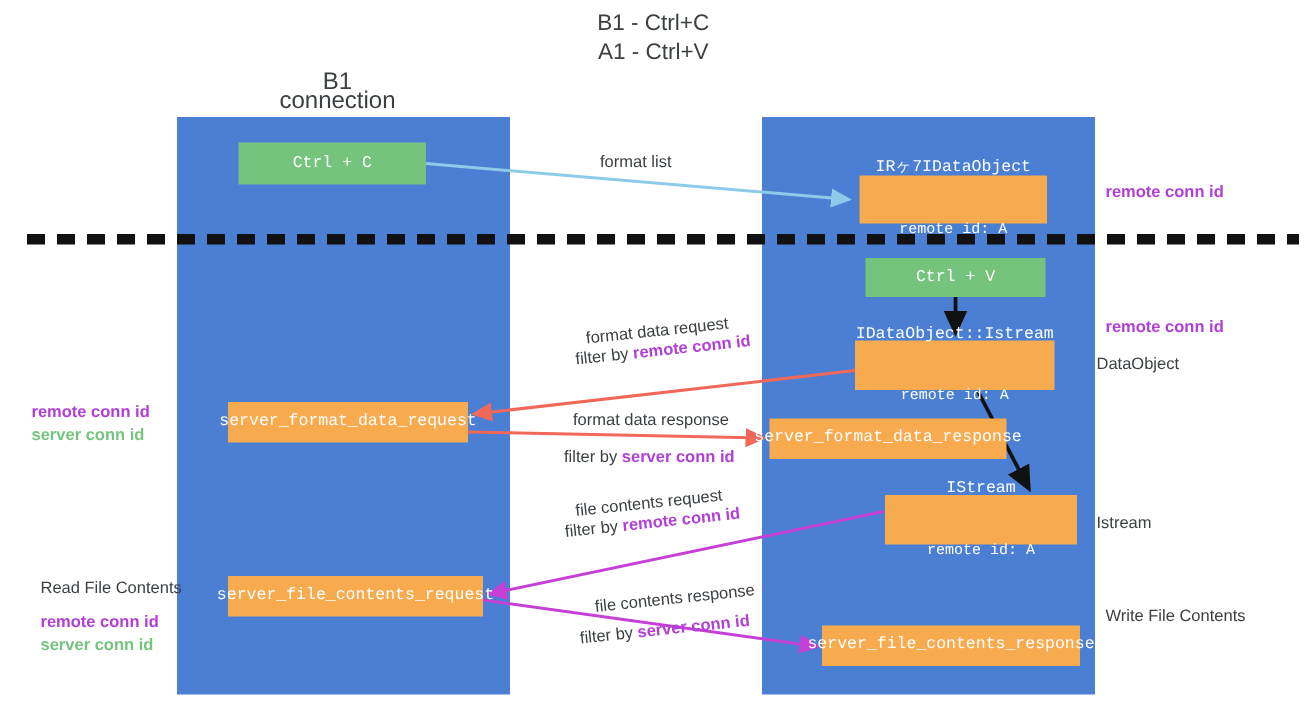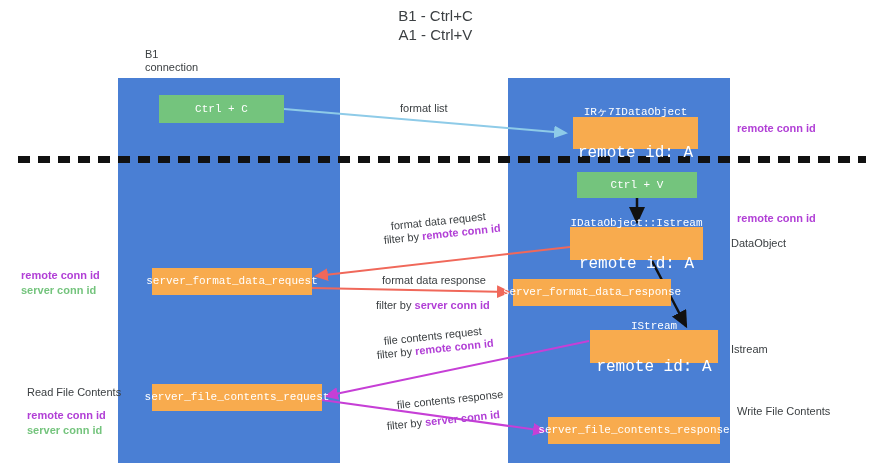--- a/index.html
+++ b/index.html
@@ -13,22 +13,22 @@
   #stage{position:absolute;left:0;top:0;width:871px;height:379px;}
 
   
   .title{
     position:absolute;left:0;top:6px;width:871px;
     text-align:center;color:#3c4043;font-size:15px;line-height:19px;
   }
 
   
   .colhead{
-    position:absolute;color:#3c4043;
-    font-size:11px;line-height:13px;width:160px;
+    position:absolute;text-align:center;color:#3c4043;
+    font-size:16px;line-height:13px;width:160px;
   }
   #head-b1{left:145px;top:48px;}
   #head-a1{left:545px;top:48px;}
 
   
   .lane{position:absolute;background:#4a7fd4;}
   #lane-b1{left:118px;top:78px;width:222px;height:385px;}
   #lane-a1{left:508px;top:78px;width:222px;height:385px;}
 
   
@@ -40,21 +40,21 @@
   
   .node{
     position:absolute;display:flex;flex-direction:column;
     align-items:center;justify-content:center;
     color:#ffffff;font-size:11px;line-height:13px;text-align:center;
     box-sizing:border-box;
     font-family:Liberation Mono, monospace;
   }
   .node.green{background:#74c47d;}
   .node.orange{background:#f8ab4e;}
-  .node .l2{font-size:16px;margin-top:28px;}
+  .node .l2{font-size:10px;margin-top:28px;}
 
   #n-ctrlc{left:159px;top:95px;width:125px;height:28px;}
   #n-ctrlv{left:577px;top:172px;width:120px;height:26px;}
   #n-idataobject{left:573px;top:117px;width:125px;height:32px;}
   #n-getdata{left:570px;top:227px;width:133px;height:33px;}
   #n-istream{left:590px;top:330px;width:128px;height:33px;}
   #n-fmt-req{left:152px;top:268px;width:160px;height:27px;}
   #n-fmt-resp{left:513px;top:279px;width:158px;height:27px;}
   #n-file-req{left:152px;top:384px;width:170px;height:27px;}
   #n-file-resp{left:548px;top:417px;width:172px;height:27px;}

